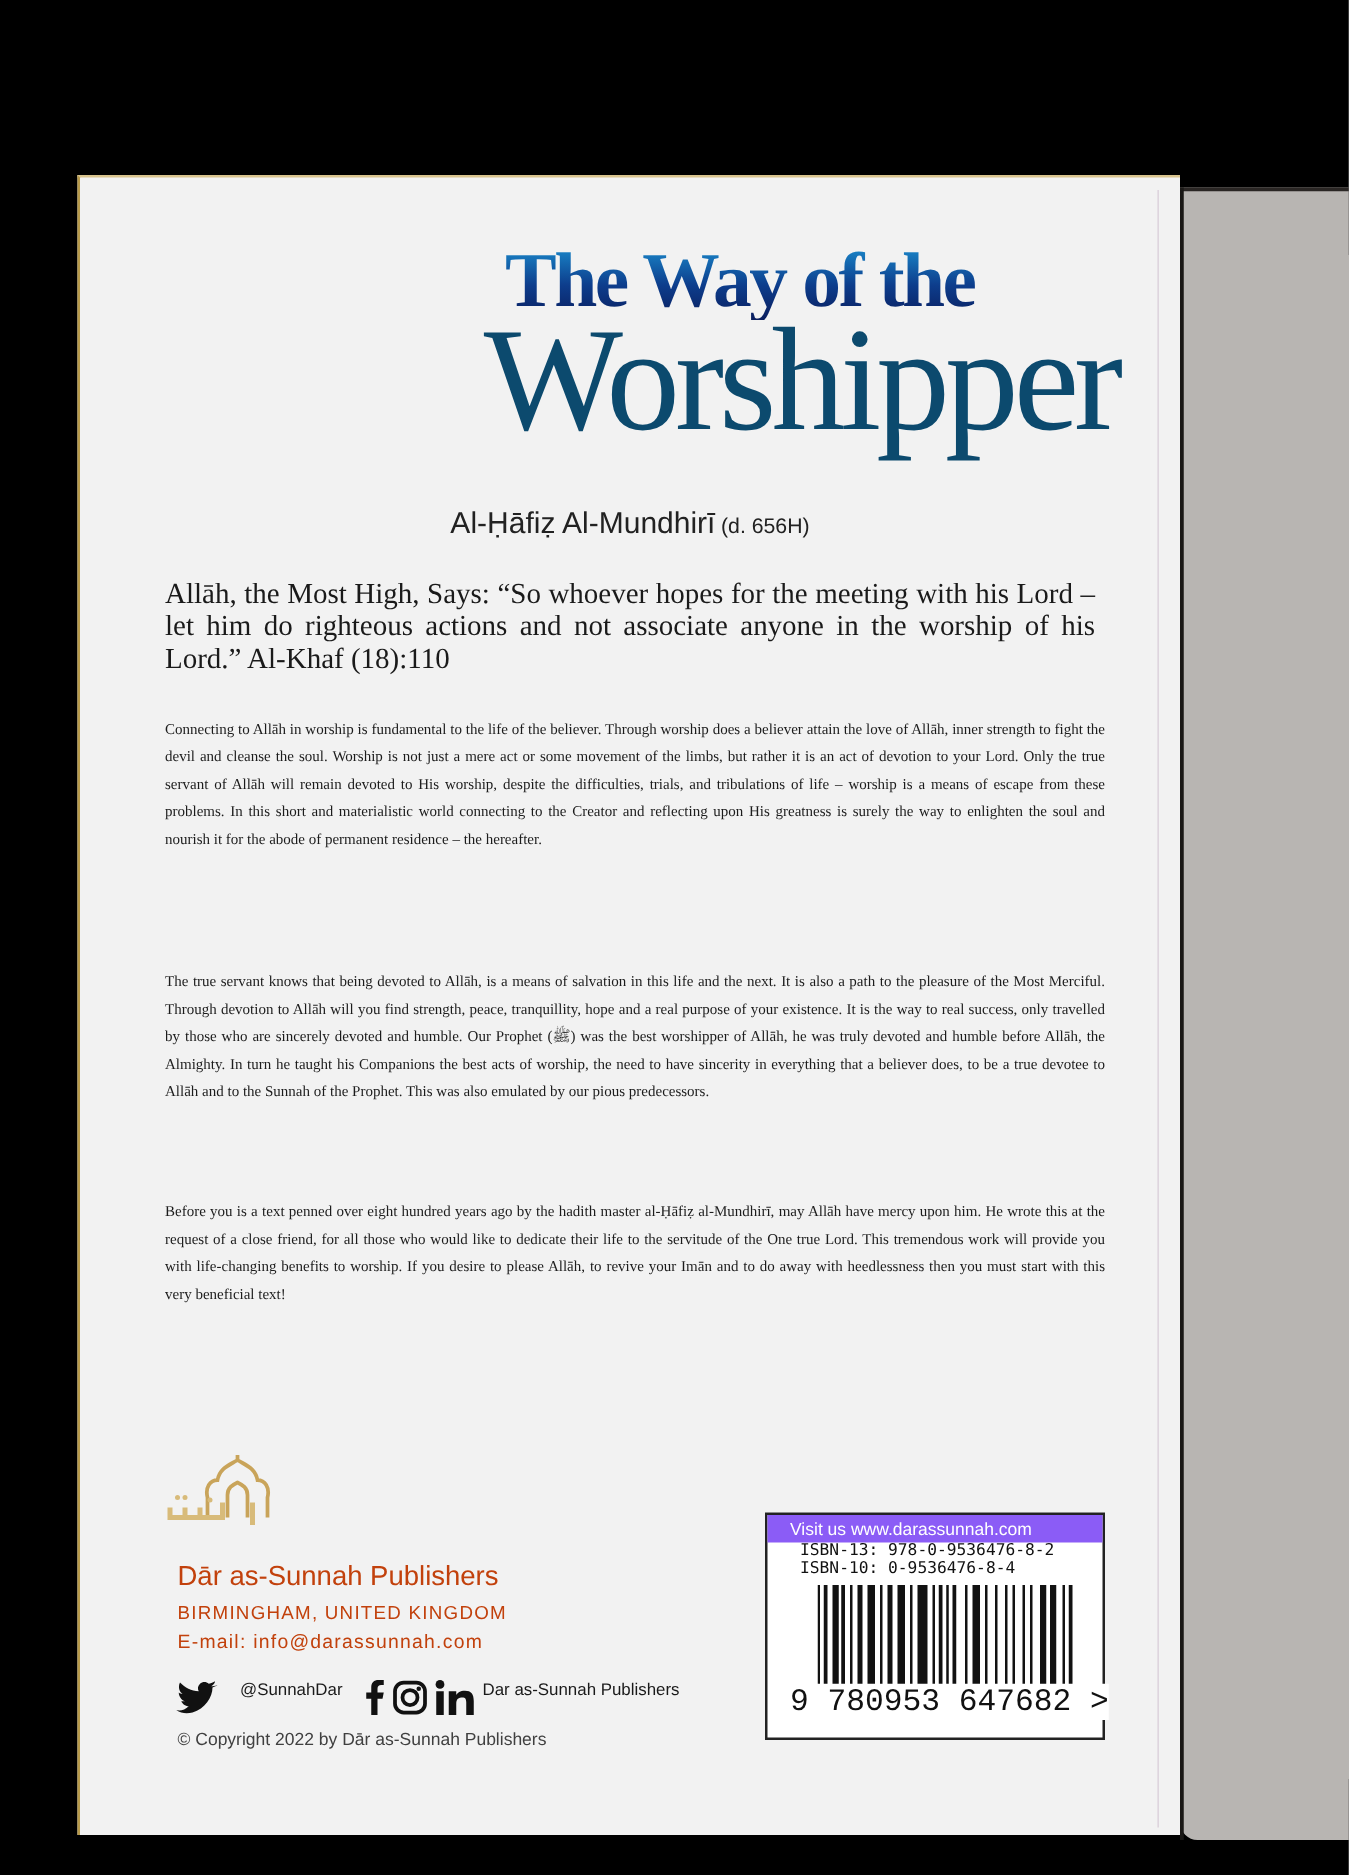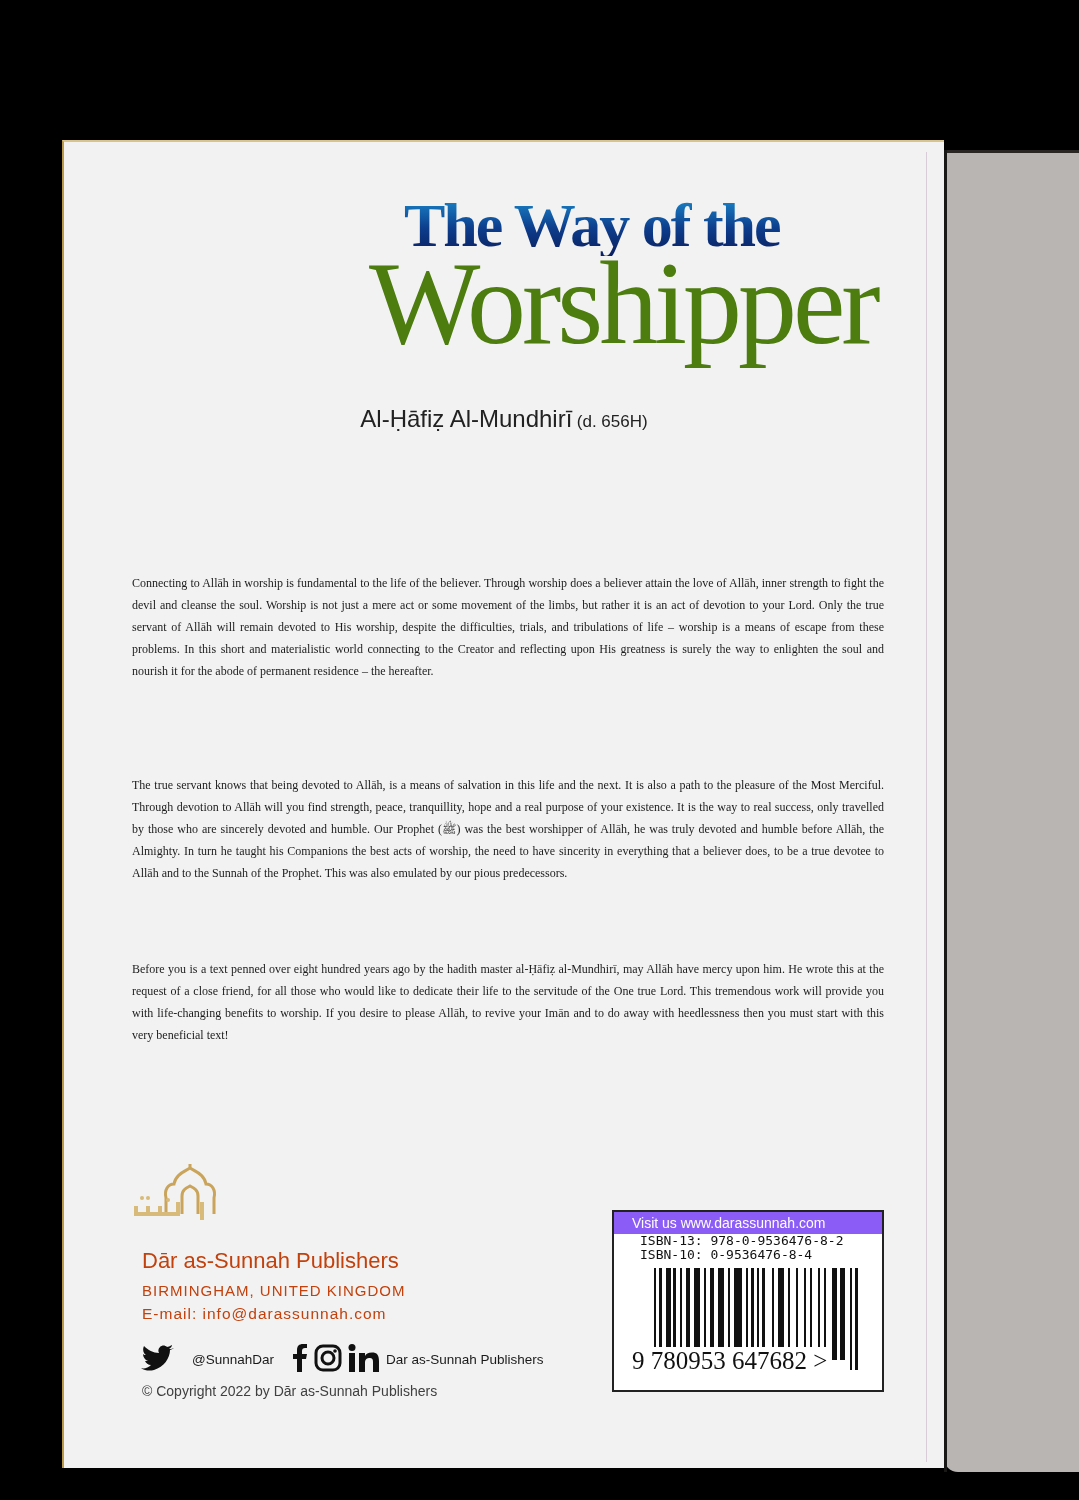--- a/index.html
+++ b/index.html
@@ -3,60 +3,61 @@
 <meta charset="utf-8">
 <style>
   html, body { margin:0; padding:0; }
   body { width:1079px; height:1500px; background:#000; position:relative; overflow:hidden; font-family:"Liberation Serif", serif; }
   .gray-panel { position:absolute; left:944px; top:150px; width:135px; height:1322px; background:#b8b5b2; border-radius:0 0 0 14px; }
   .gray-panel::before { content:""; position:absolute; left:0; top:0; width:135px; height:3px; background:#2a2624; }
   .gray-panel::after { content:""; position:absolute; left:0; top:0; width:3px; height:100%; background:#1a1816; }
   .book { position:absolute; left:62px; top:140px; width:880px; height:1326px; background:#f2f2f2; border-top:2px solid #d9c48e; border-left:2px solid #b89a4a; }
   .spine-line { position:absolute; left:862px; top:10px; width:1px; height:1310px; background:#d8ccd8; }
   .title1 { position:absolute; left:340px; top:52px; font-size:62px; letter-spacing:-2px; color:#0d2a6e; background:linear-gradient(180deg,#1b8fd0 0%,#0d3d8c 55%,#0a1e5e 100%); -webkit-background-clip:text; background-clip:text; -webkit-text-fill-color:transparent; line-height:1;font-weight:bold; }
-  .title2 { position:absolute; left:305px; top:103px; font-size:118px; letter-spacing:-4px; color:#4d7c0f; line-height:1; }
+  .title2 { position:absolute; left:323px; top:103px; font-size:118px; letter-spacing:-4px; color:#0c4a6e; line-height:1; }
   .author { position:absolute; left:0; width:880px; top:263px; text-align:center; font-family:"Liberation Sans", sans-serif; color:#222; }
   .author .name { font-size:24px; }
   .author .date { font-size:17px; }
   .quote { position:absolute; left:68px; top:320px; width:744px; font-size:23.2px; line-height:26px; color:#1a1a1a; text-align:justify; }
   .para { position:absolute; left:68px; width:752px; font-size:12px; line-height:22px; color:#1c1c1c; text-align:justify; }
   .p1 { top:430px; }
   .p2 { top:632px; }
   .p3 { top:816px; }
   .logo { position:absolute; left:68px; top:1020px; }
   .pub { position:absolute; left:78px; font-family:"Liberation Sans", sans-serif; color:#c2410c; }
   .pub-name { top:1106px; font-size:22px; }
   .pub-city { top:1140px; font-size:15px; letter-spacing:1px; }
   .pub-email { top:1163px; font-size:15.5px; letter-spacing:1px; }
-  .social { position:absolute; left:76px; top:1202px; display:flex; align-items:center; font-family:"Liberation Sans", sans-serif; font-size:13.5px; color:#1a1a1a; }
+  .social { position:absolute; left:76px; top:1202px; display:flex; align-items:flex-start; font-family:"Liberation Sans", sans-serif; font-size:13.5px; color:#1a1a1a; }
   .social .handle { margin-left:10px; margin-right:18px; }
   .social .sicon { display:inline-block; margin-right:6px; }
   .copyright { position:absolute; left:78px; top:1241px; font-family:"Liberation Sans", sans-serif; font-size:14px; color:#404040; }
   .isbn-box { position:absolute; left:548px; top:1068px; width:268px; height:178px; border:2px solid #222; background:#fff; }
   .isbn-visit { background:#8b5cf6; color:#fff; font-family:"Liberation Sans", sans-serif; font-size:14px; height:22px; line-height:22px; padding-left:18px; }
   .isbn-line { font-family:"DejaVu Sans Mono", monospace; font-size:13px; color:#111; padding-left:26px; line-height:14px; }
   .barcode { position:absolute; left:40px; top:56px; width:208px; height:102px; }
-  .bar-digits { position:absolute; left:18px; top:135px; font-family:Liberation Serif, serif; font-size:25px; color:#111; background:#fff; white-space:pre; }
+  .bar-digits { position:absolute; left:18px; top:135px; font-family:Liberation Mono, monospace; font-size:25px; color:#111; background:#fff; white-space:pre; }
 </style>
 </head>
 <body>
 
 <div class="gray-panel"></div>
 
 <div class="book">
   <div class="spine-line"></div>
 
   <div class="title1">The Way of the</div>
   <div class="title2">Worshipper</div>
 
   <div class="author">
     <span class="name">Al-Ḥāfiẓ Al-Mundhirī</span>
     <span class="date">(d. 656H)</span>
   </div>
 
+  <div class="quote">Allāh, the Most High, Says: “So whoever hopes for the meeting with his Lord – let him do righteous actions and not associate anyone in the worship of his Lord.” Al-Khaf (18):110</div>
 
   <div class="para p1">Connecting to Allāh in worship is fundamental to the life of the believer. Through worship does a believer attain the love of Allāh, inner strength to fight the devil and cleanse the soul. Worship is not just a mere act or some movement of the limbs, but rather it is an act of devotion to your Lord. Only the true servant of Allāh will remain devoted to His worship, despite the difficulties, trials, and tribulations of life – worship is a means of escape from these problems. In this short and materialistic world connecting to the Creator and reflecting upon His greatness is surely the way to enlighten the soul and nourish it for the abode of permanent residence – the hereafter.</div>
   <div class="para p2">The true servant knows that being devoted to Allāh, is a means of salvation in this life and the next. It is also a path to the pleasure of the Most Merciful. Through devotion to Allāh will you find strength, peace, tranquillity, hope and a real purpose of your existence. It is the way to real success, only travelled by those who are sincerely devoted and humble. Our Prophet (ﷺ) was the best worshipper of Allāh, he was truly devoted and humble before Allāh, the Almighty. In turn he taught his Companions the best acts of worship, the need to have sincerity in everything that a believer does, to be a true devotee to Allāh and to the Sunnah of the Prophet. This was also emulated by our pious predecessors.</div>
   <div class="para p3">Before you is a text penned over eight hundred years ago by the hadith master al-Ḥāfiẓ al-Mundhirī, may Allāh have mercy upon him. He wrote this at the request of a close friend, for all those who would like to dedicate their life to the servitude of the One true Lord. This tremendous work will provide you with life-changing benefits to worship. If you desire to please Allāh, to revive your Imān and to do away with heedlessness then you must start with this very beneficial text!</div>
 
   <div class="logo">
     <svg width="90" height="64" viewBox="0 0 90 64">
       <path d="M58 6 L58 2 M58 6 C52 10 44 12 42 22 C36 22 32 28 34 36 L34 52 M58 6 C64 10 72 12 74 22 C80 22 84 28 82 36 L82 52" stroke="#c9a45a" stroke-width="3" fill="none"></path>
       <path d="M50 52 L50 34 C50 28 54 26 58 24 C62 26 66 28 66 34 L66 52" stroke="#c9a45a" stroke-width="3" fill="none"></path>
       <path d="M4 44 L4 52 L46 52 L46 40 M16 44 L16 52 M28 44 L28 52 M70 40 L70 58" stroke="#d8bb7a" stroke-width="4" fill="none"></path>

